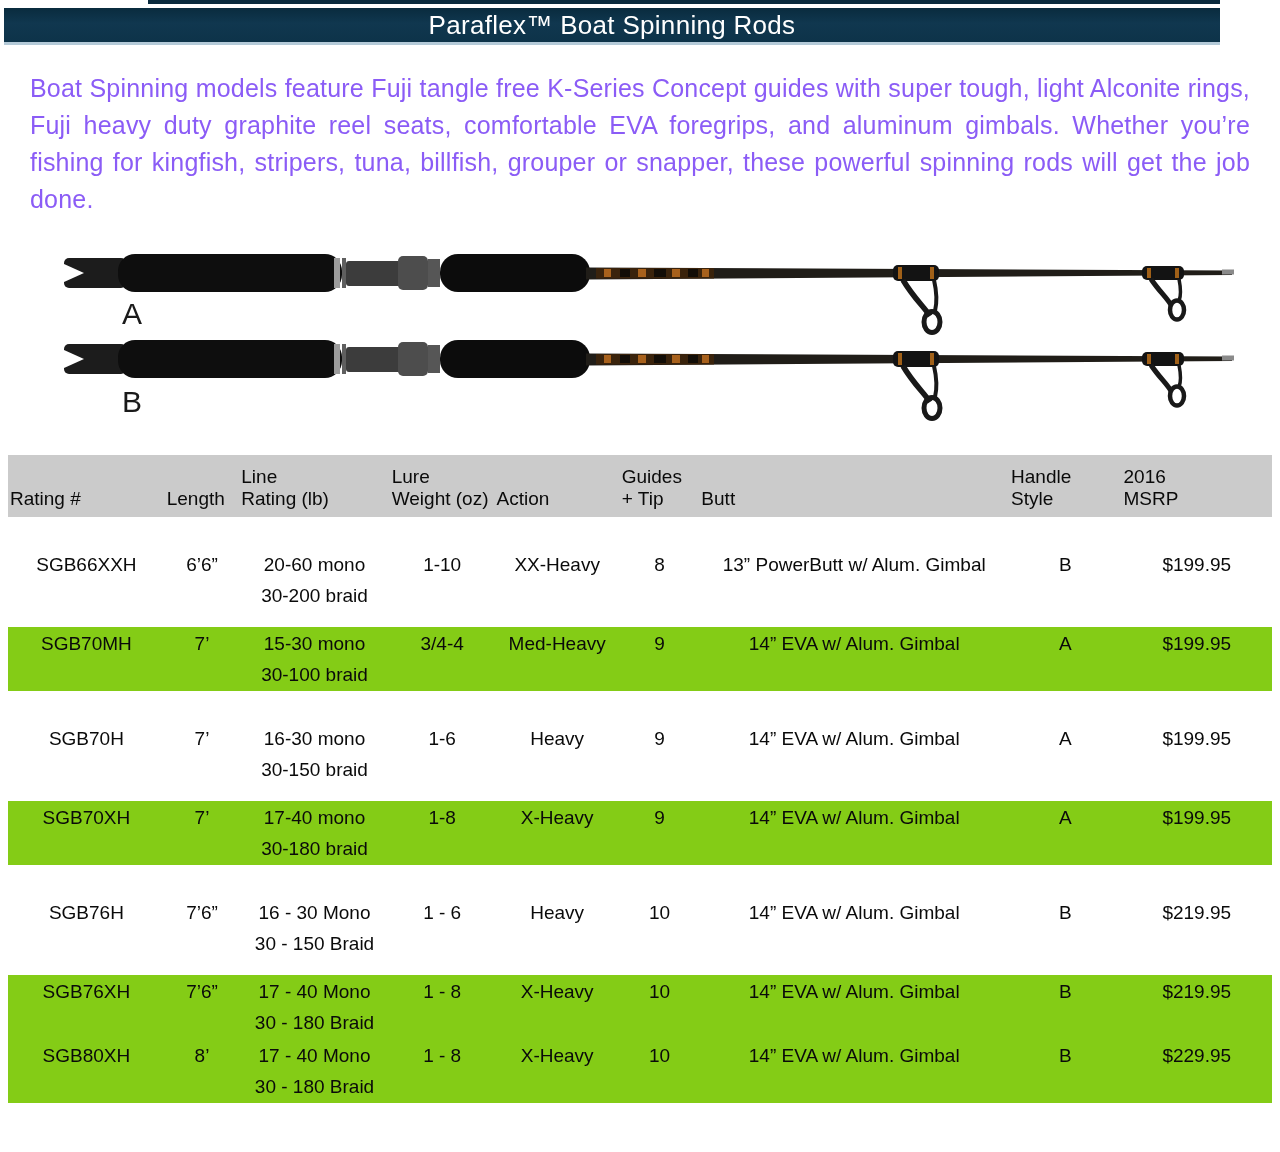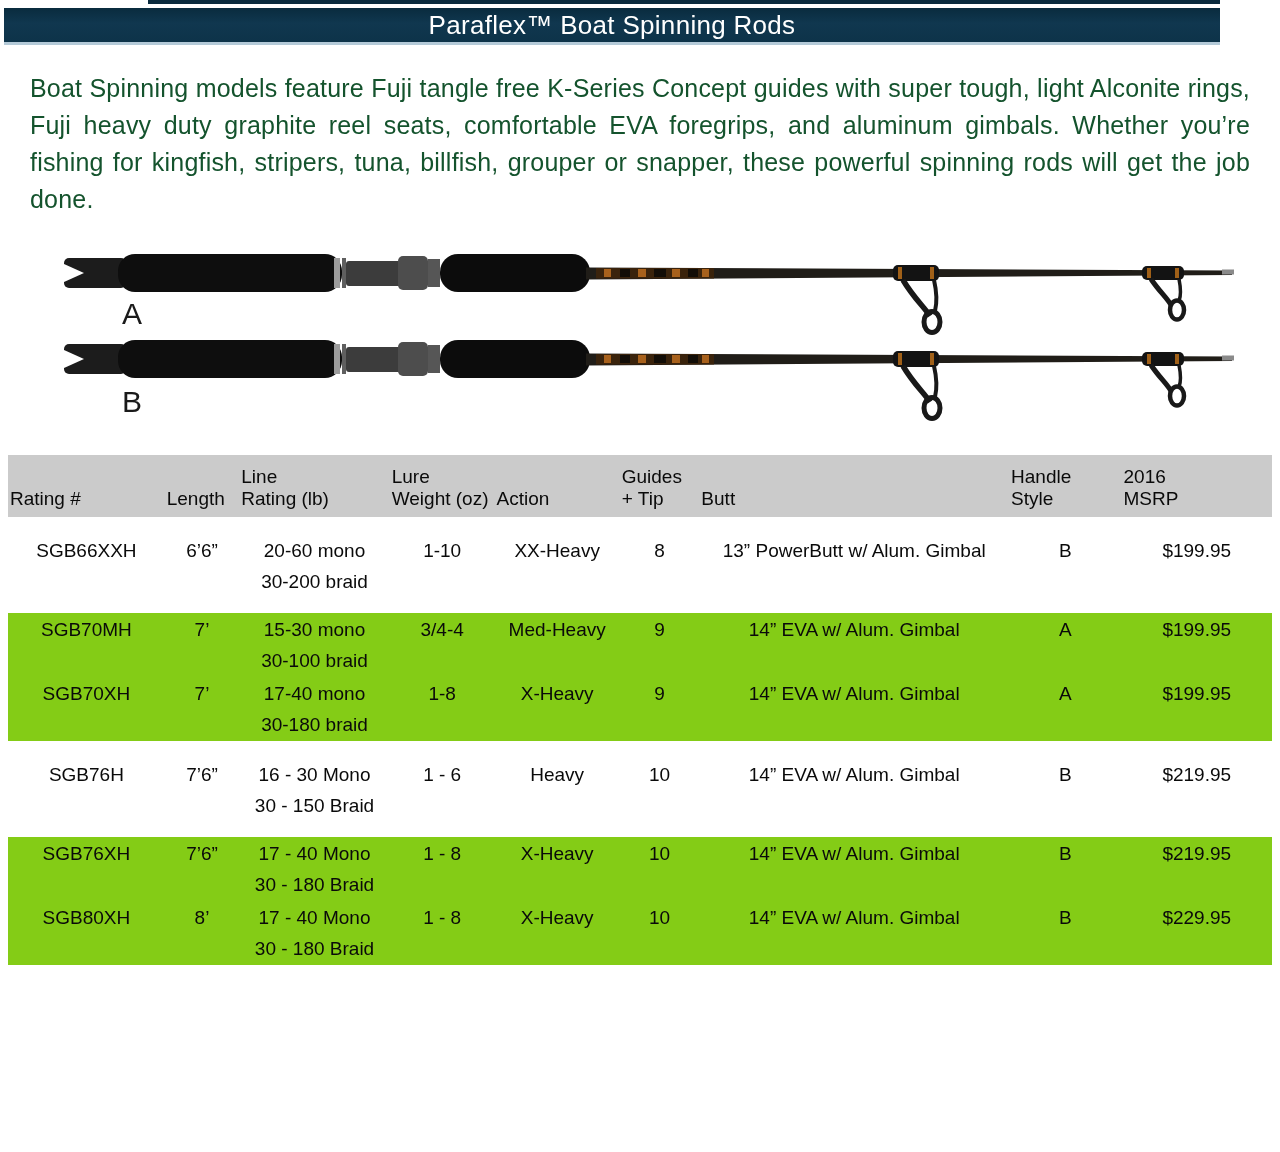--- a/index.html
+++ b/index.html
@@ -27,21 +27,21 @@
     display: flex; align-items: center; justify-content: center;
   }
   .title-bar h1 {
     color: #ffffff; font-size: 26px; font-weight: 400; letter-spacing: 0.3px;
   }
 
   
   .intro {
     position: absolute; top: 70px; left: 30px; width: 1220px;
     font-size: 25px; line-height: 37px; letter-spacing: 0.2px;
-    text-align: justify; color: #14532d;
+    text-align: justify; color: #8b5cf6;
   }
 
   
   .rods {
     position: absolute; top: 235px; left: 0; width: 1280px; height: 212px;
   }
   .rods svg { position: absolute; top: 0; left: 0; }
   .rod-label {
     position: absolute; font-size: 30px; font-weight: 400; color: #1a1a1a;
     font-family: "Liberation Sans", sans-serif; letter-spacing: 1px;
@@ -57,21 +57,21 @@
   }
   table.spec th {
     background: #cbcbcb; height: 62px; vertical-align: bottom;
     font-weight: 400; text-align: left; padding: 0 2px 7px 2px;
     line-height: 22px; white-space: pre-line;
   }
   table.spec td {
     text-align: center; vertical-align: top; line-height: 31px;
     white-space: pre-line; padding: 1px 2px 1px 2px;
   }
-  tr.plain td { background: #ffffff; padding-top: 18px; padding-bottom: 16px; }
+  tr.plain td { background: #ffffff; padding-top: 32px; padding-bottom: 16px; }
   tr.shaded td { background: #84cc16; }
 
   col.c-model { width: 12.4%; }
   col.c-length { width: 5.9%; }
   col.c-line { width: 11.9%; }
   col.c-lure { width: 8.3%; }
   col.c-action { width: 9.9%; }
   col.c-guides { width: 6.3%; }
   col.c-butt { width: 24.5%; }
   col.c-handle { width: 8.9%; }
@@ -193,20 +193,32 @@
       <td>7’</td>
       <td>15-30 mono
 30-100 braid</td>
       <td>3/4-4</td>
       <td>Med-Heavy</td>
       <td>9</td>
       <td>14” EVA w/ Alum. Gimbal</td>
       <td>A</td>
       <td>$199.95</td>
     </tr>
+        <tr class="plain">
+      <td>SGB70H</td>
+      <td>7’</td>
+      <td>16-30 mono
+30-150 braid</td>
+      <td>1-6</td>
+      <td>Heavy</td>
+      <td>9</td>
+      <td>14” EVA w/ Alum. Gimbal</td>
+      <td>A</td>
+      <td>$199.95</td>
+    </tr>
         <tr class="shaded">
       <td>SGB70XH</td>
       <td>7’</td>
       <td>17-40 mono
 30-180 braid</td>
       <td>1-8</td>
       <td>X-Heavy</td>
       <td>9</td>
       <td>14” EVA w/ Alum. Gimbal</td>
       <td>A</td>

